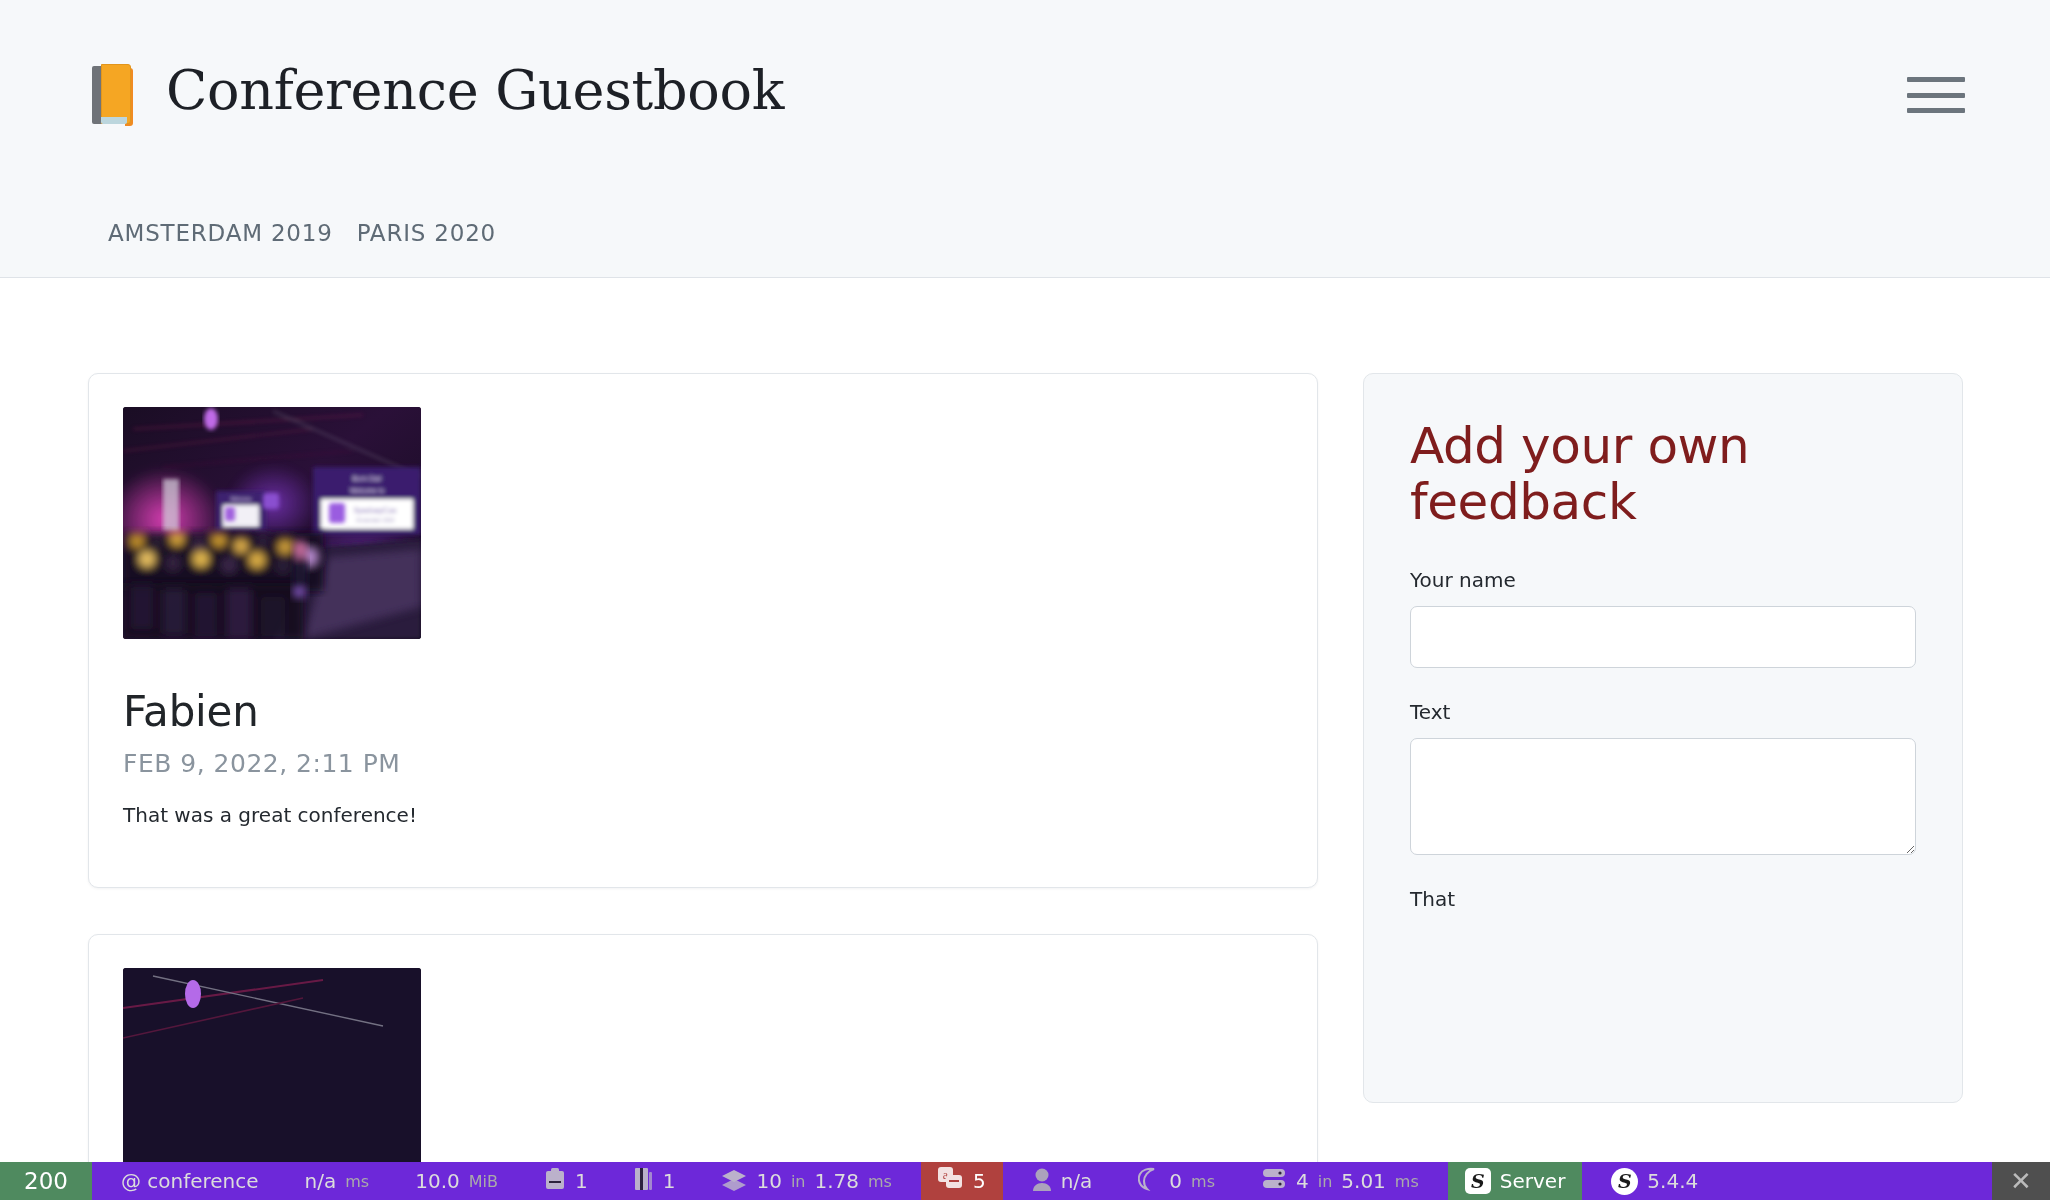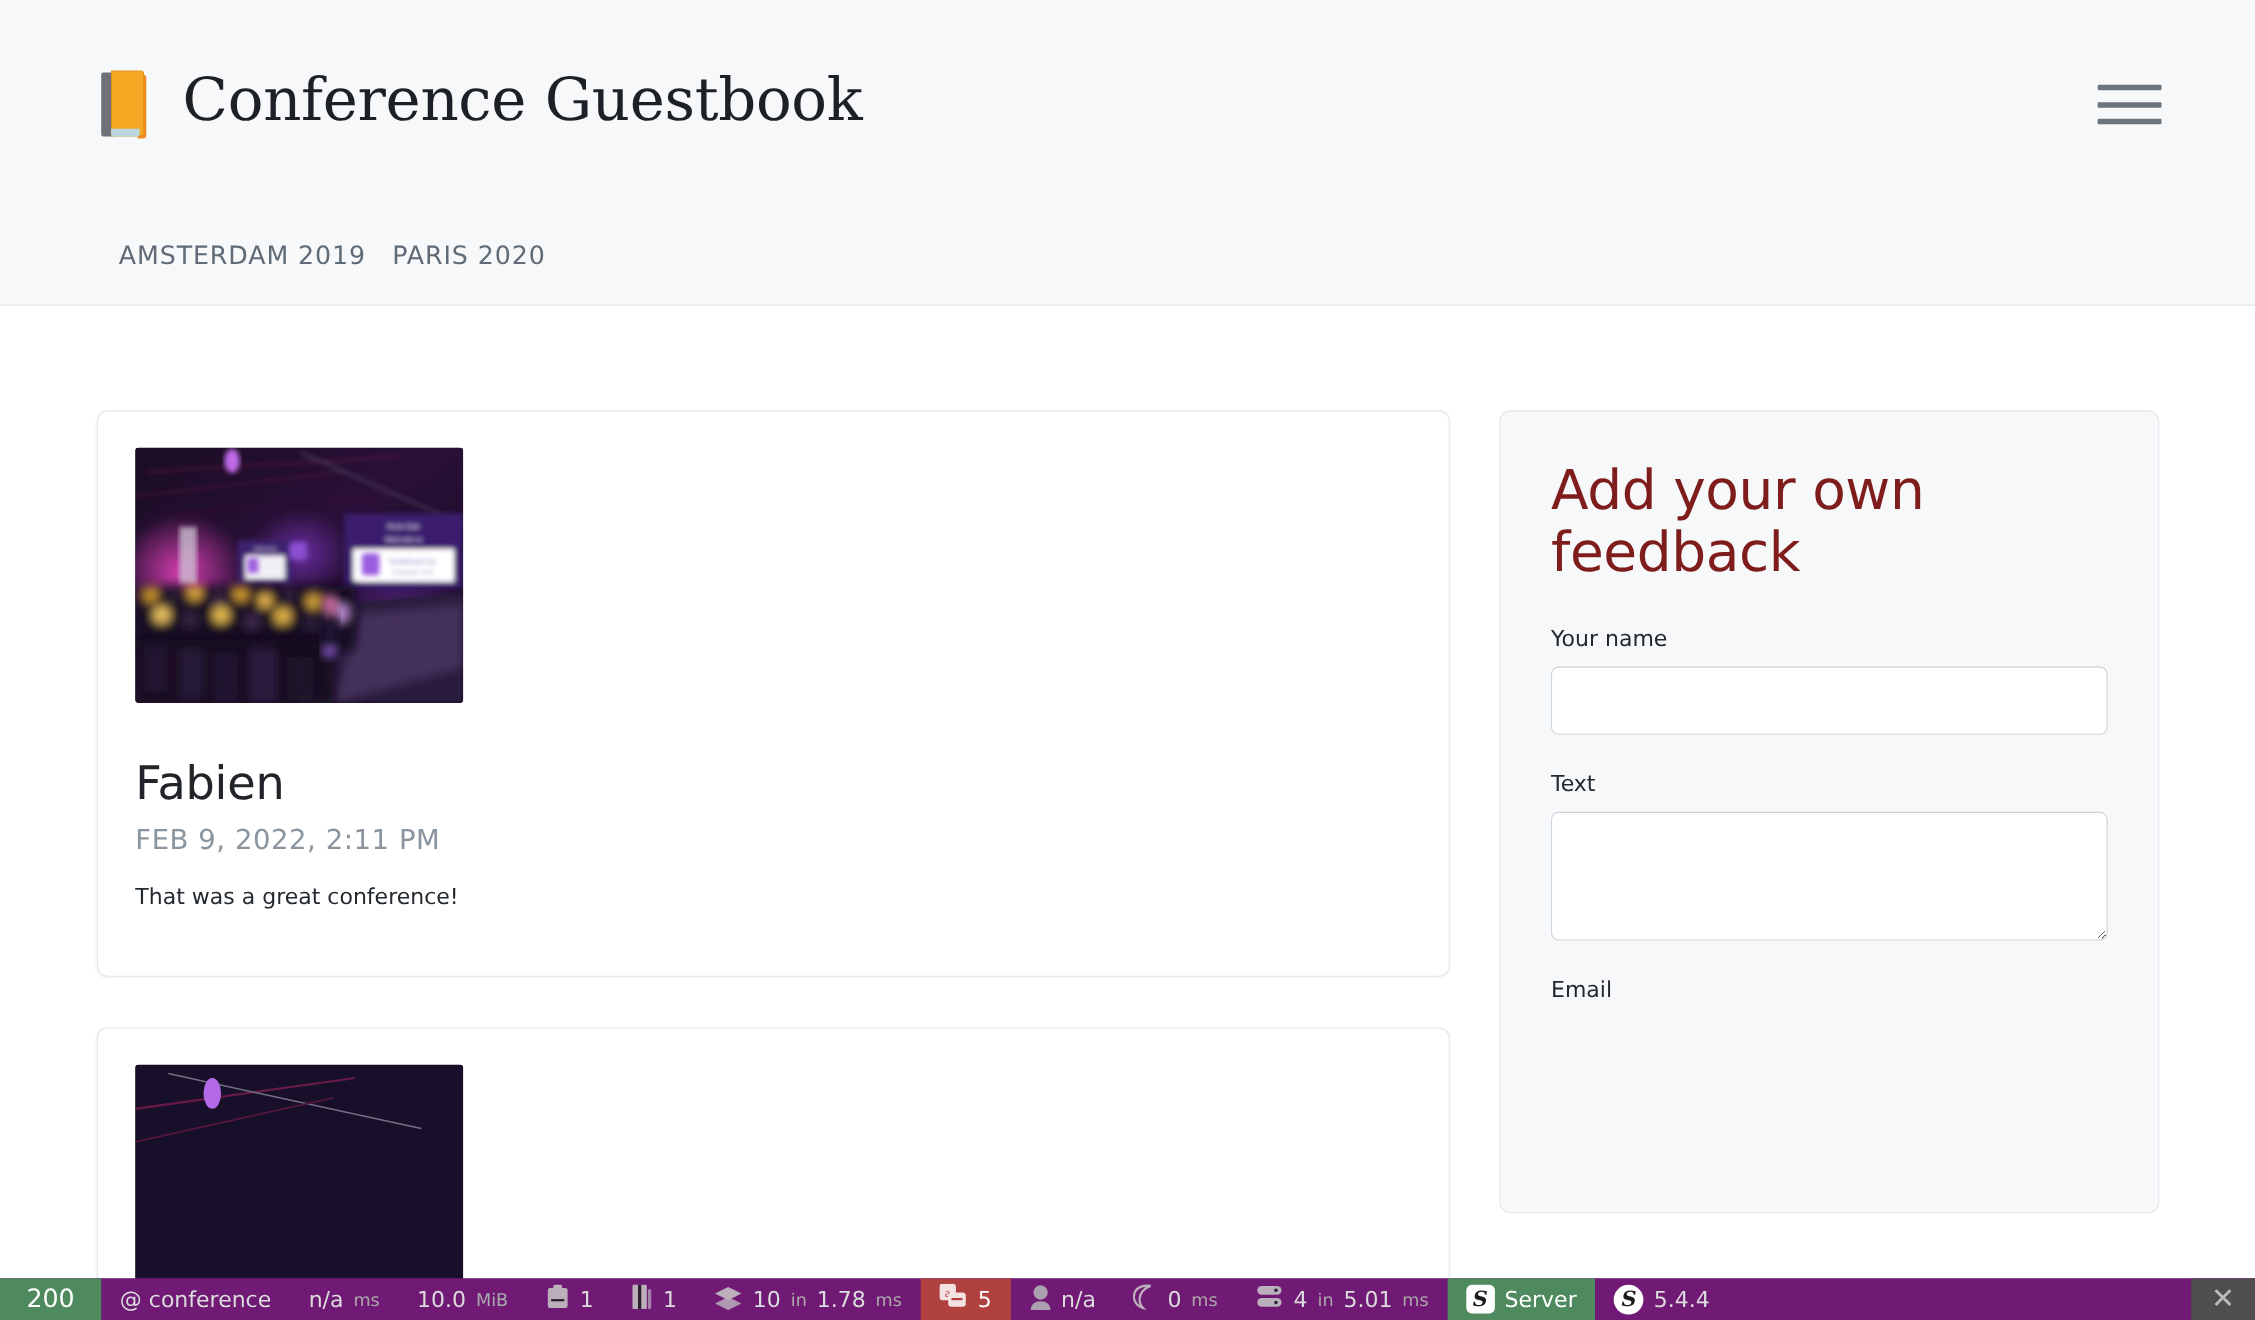--- a/index.html
+++ b/index.html
@@ -201,27 +201,28 @@
     display: block;
   }
   .field-group { margin-bottom: 32px; }
 
   
   .sf-toolbar {
     position: absolute;
     left: 0; bottom: 0;
     width: 2050px;
     height: 38px;
-    background: #701a75;
+    background: #6d28d9;
     display: flex;
     font-size: 20px;
     color: #dcdcdc;
     font-family: "DejaVu Sans", "Liberation Sans", sans-serif;
     overflow: hidden;
     z-index: 50;
+    gap: 12px;
   }
   .sf-block {
     display: flex;
     align-items: center;
     gap: 9px;
     height: 38px;
     padding: 0 17px;
     white-space: nowrap;
   }
   .sf-status-green { background: #4f8a5f; color: #ffffff; font-size: 23px; padding: 0 24px; }
@@ -418,21 +419,21 @@
         <label class="field-label">Your name</label>
         <input class="field-input" type="text" value="" placeholder="" style="">
       </div>
 
       <div class="field-group">
         <label class="field-label">Text</label>
         <textarea class="field-textarea" placeholder="" style=""></textarea>
       </div>
 
       <div class="field-group">
-        <label class="field-label">Email</label>
+        <label class="field-label">That</label>
       </div>
     </aside>
 
   </div>
 </main>
 
 <div class="sf-toolbar">
 
   <div class="sf-block sf-status-green">
     <span>200</span>

